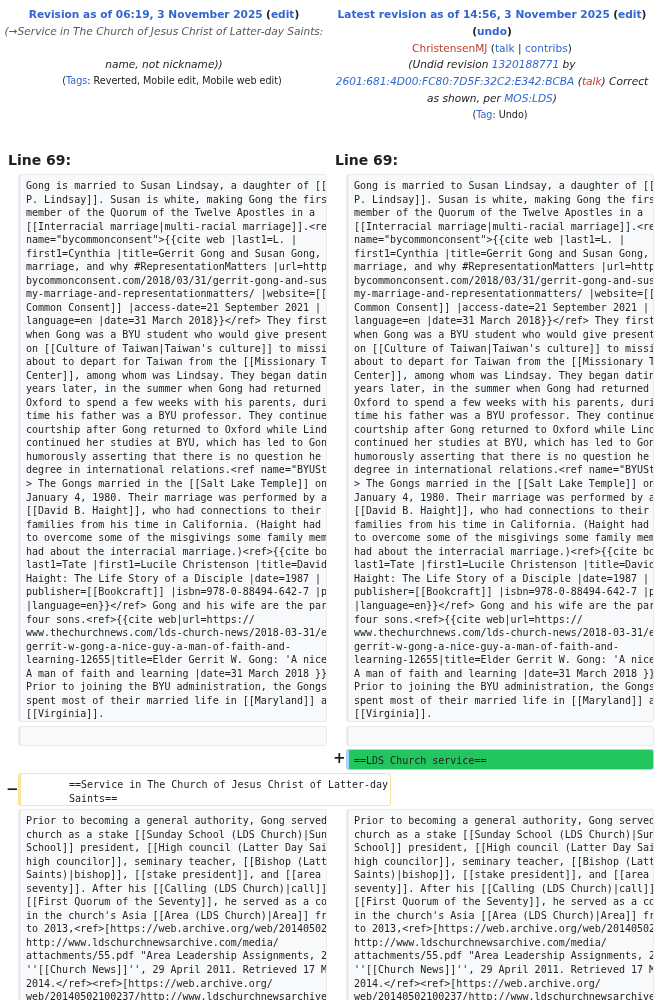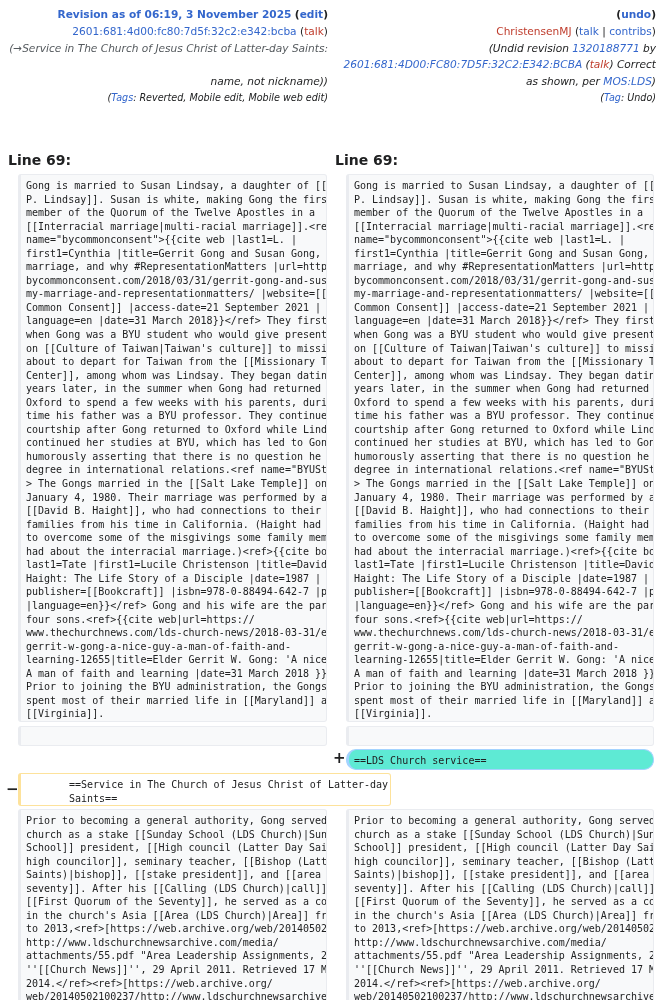--- a/index.html
+++ b/index.html
@@ -1,56 +1,56 @@
 <!DOCTYPE html>
 <html><head>
 <meta charset="utf-8">
 <style>
   html, body { margin:0; padding:0; background:#ffffff; }
   body { width:656px; height:1000px; overflow:hidden; position:relative; font-family:"DejaVu Sans", sans-serif; color:#202122; }
   a, .link { color:#3366cc; text-decoration:none; cursor:pointer; }
   .redlink { color:#bf3c2c; cursor:pointer; }
-  .hdr { position:absolute; top:6px; width:328px; text-align:right; font-size:10.6px; line-height:16.8px; }
+  .hdr { position:absolute; top:6px; width:328px; text-align:center; font-size:10.6px; line-height:16.8px; }
   .hdr.left { left:0; }
   .hdr.right { left:328px; }
   .hdr .title { font-weight:bold; }
   .hdr .title a { color:#3366cc; }
   .hdr .paren { color:#202122; font-weight:bold; }
   .hdr .summary { font-style:italic; color:#202122; }
   .hdr .summary .grey { color:#54595d;margin-top:32px; }
-  .hdr .tags { font-style:italic; font-size:9.6px; color:#202122;margin-left:16px; }
+  .hdr .tags { font-size:9.6px; color:#202122;margin-left:16px; }
   .line-no { position:absolute; top:152px; font-size:14px; font-weight:bold; color:#202122; }
   .box { position:absolute; box-sizing:border-box; border:1px solid #eaecf0; border-left:3px solid #eaecf0; border-radius:3px; background:#f8f9fa; font-family:"DejaVu Sans Mono", monospace; font-size:10px; line-height:13.55px; color:#202122; padding:4px 6px 2px 5px; white-space:pre; overflow:hidden; }
   .box.del { background:#ffffff; border-color:#fef6e7; border-left-color:#fde29b; border:1px solid #fde29b; border-left:3px solid #fde29b; }
   .box.ins { background:#ffffff; border:1px solid #a3d3ff; border-left:3px solid #a3d3ff; }
   .marker { position:absolute; font-size:15px; font-weight:bold; color:#202122; font-family:"DejaVu Sans", sans-serif; }
 </style>
 </head>
 <body>
 
 <div class="hdr left">
   <div>
     <span class="title"><a>Revision as of 06:19, 3 November 2025</a></span>
     <span class="paren">(<a>edit</a>)</span>
   </div>
-  <div>
-    <a>2601:681:4d00:fc80:7d5f:32c2:e342:bcba</a>
-    <span>(</span><a class="redlink">talk</a><span>)</span>
-  </div>
   <div class="summary">
     <span class="grey">(→Service in The Church of Jesus Christ of Latter-day Saints:</span><br>
     <br>
     <span>name, not nickname))</span>
   </div>
   <div class="tags">
     <span>(</span><a>Tags</a><span>: Reverted, Mobile edit, Mobile web edit)</span>
   </div>
 </div>
 
 <div class="hdr right">
+  <div>
+    <span class="title"><a>Latest revision as of 14:56, 3 November 2025</a></span>
+    <span class="paren">(<a>edit</a>)</span>
+  </div>
   <div class="paren" style="font-weight:bold;">(<a>undo</a>)</div>
   <div>
     <a class="redlink">ChristensenMJ</a>
     <span>(</span><a>talk</a><span> | </span><a>contribs</a><span>)</span>
   </div>
   <div class="summary">
     <span>(Undid revision </span><a>1320188771</a><span> by</span><br>
     <a>2601:681:4D00:FC80:7D5F:32C2:E342:BCBA</a> <span>(</span><a class="redlink">talk</a><span>)</span><span> Correct</span><br>
     <span>as shown, per </span><a>MOS:LDS</a><span>)</span>
   </div>
@@ -140,21 +140,21 @@
 learning-12655|title=Elder Gerrit W. Gong: 'A nice guy' —
 A man of faith and learning |date=31 March 2018 }}&lt;/ref&gt;
 Prior to joining the BYU administration, the Gongs had
 spent most of their married life in [[Maryland]] and
 [[Virginia]].</div>
 
 <div class="box" style="left:18px; top:726px; width:309px; height:20px;"></div>
 <div class="box" style="left:346px; top:726px; width:308px; height:20px;"></div>
 
 <div class="marker" style="left:333px; top:749px;">+</div>
-<div class="box ins" style="left:346px; top:749px; width:308px; height:21px; background:#5eead4;border-radius:10px;">==LDS Church service==</div>
+<div class="box ins" style="left:346px; top:749px; width:308px; height:21px; background:#22c55e;">==LDS Church service==</div>
 
 <div class="marker" style="left:6px; top:780px;">−</div>
 <div class="box del" style="left:18px; top:773px; width:373px; height:33px; background:#ffffff;padding-left:48px;">==Service in The Church of Jesus Christ of Latter-day
 Saints==</div>
 
 <div class="box" style="left:18px; top:809px; width:309px; height:200px;">Prior to becoming a general authority, Gong served in the
 church as a stake [[Sunday School (LDS Church)|Sunday
 School]] president, [[High council (Latter Day Saints)|
 high councilor]], seminary teacher, [[Bishop (Latter Day
 Saints)|bishop]], [[stake president]], and [[area

